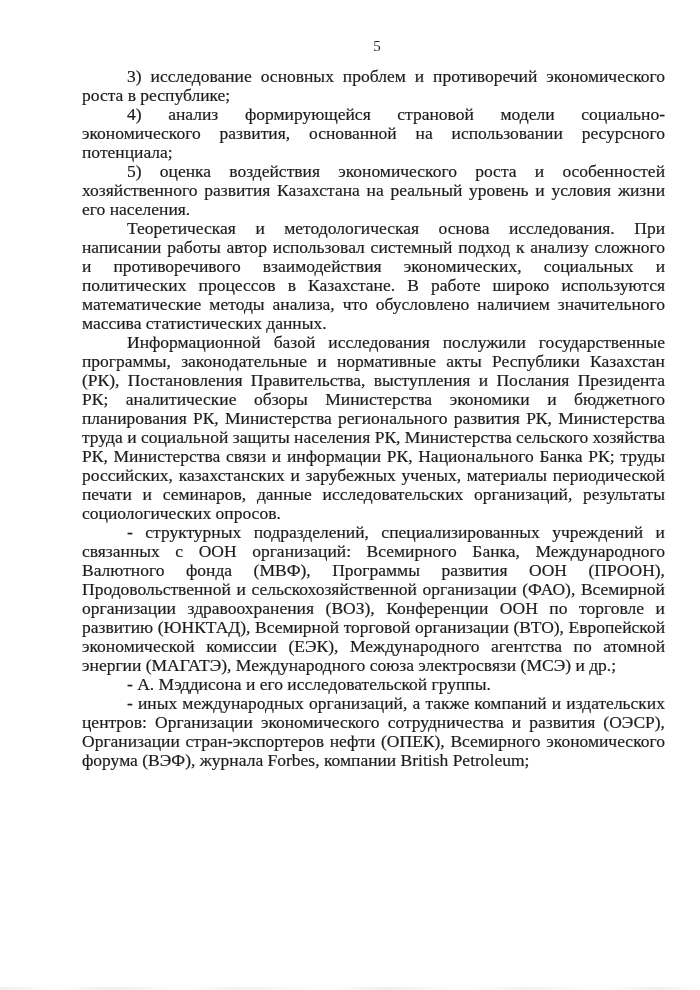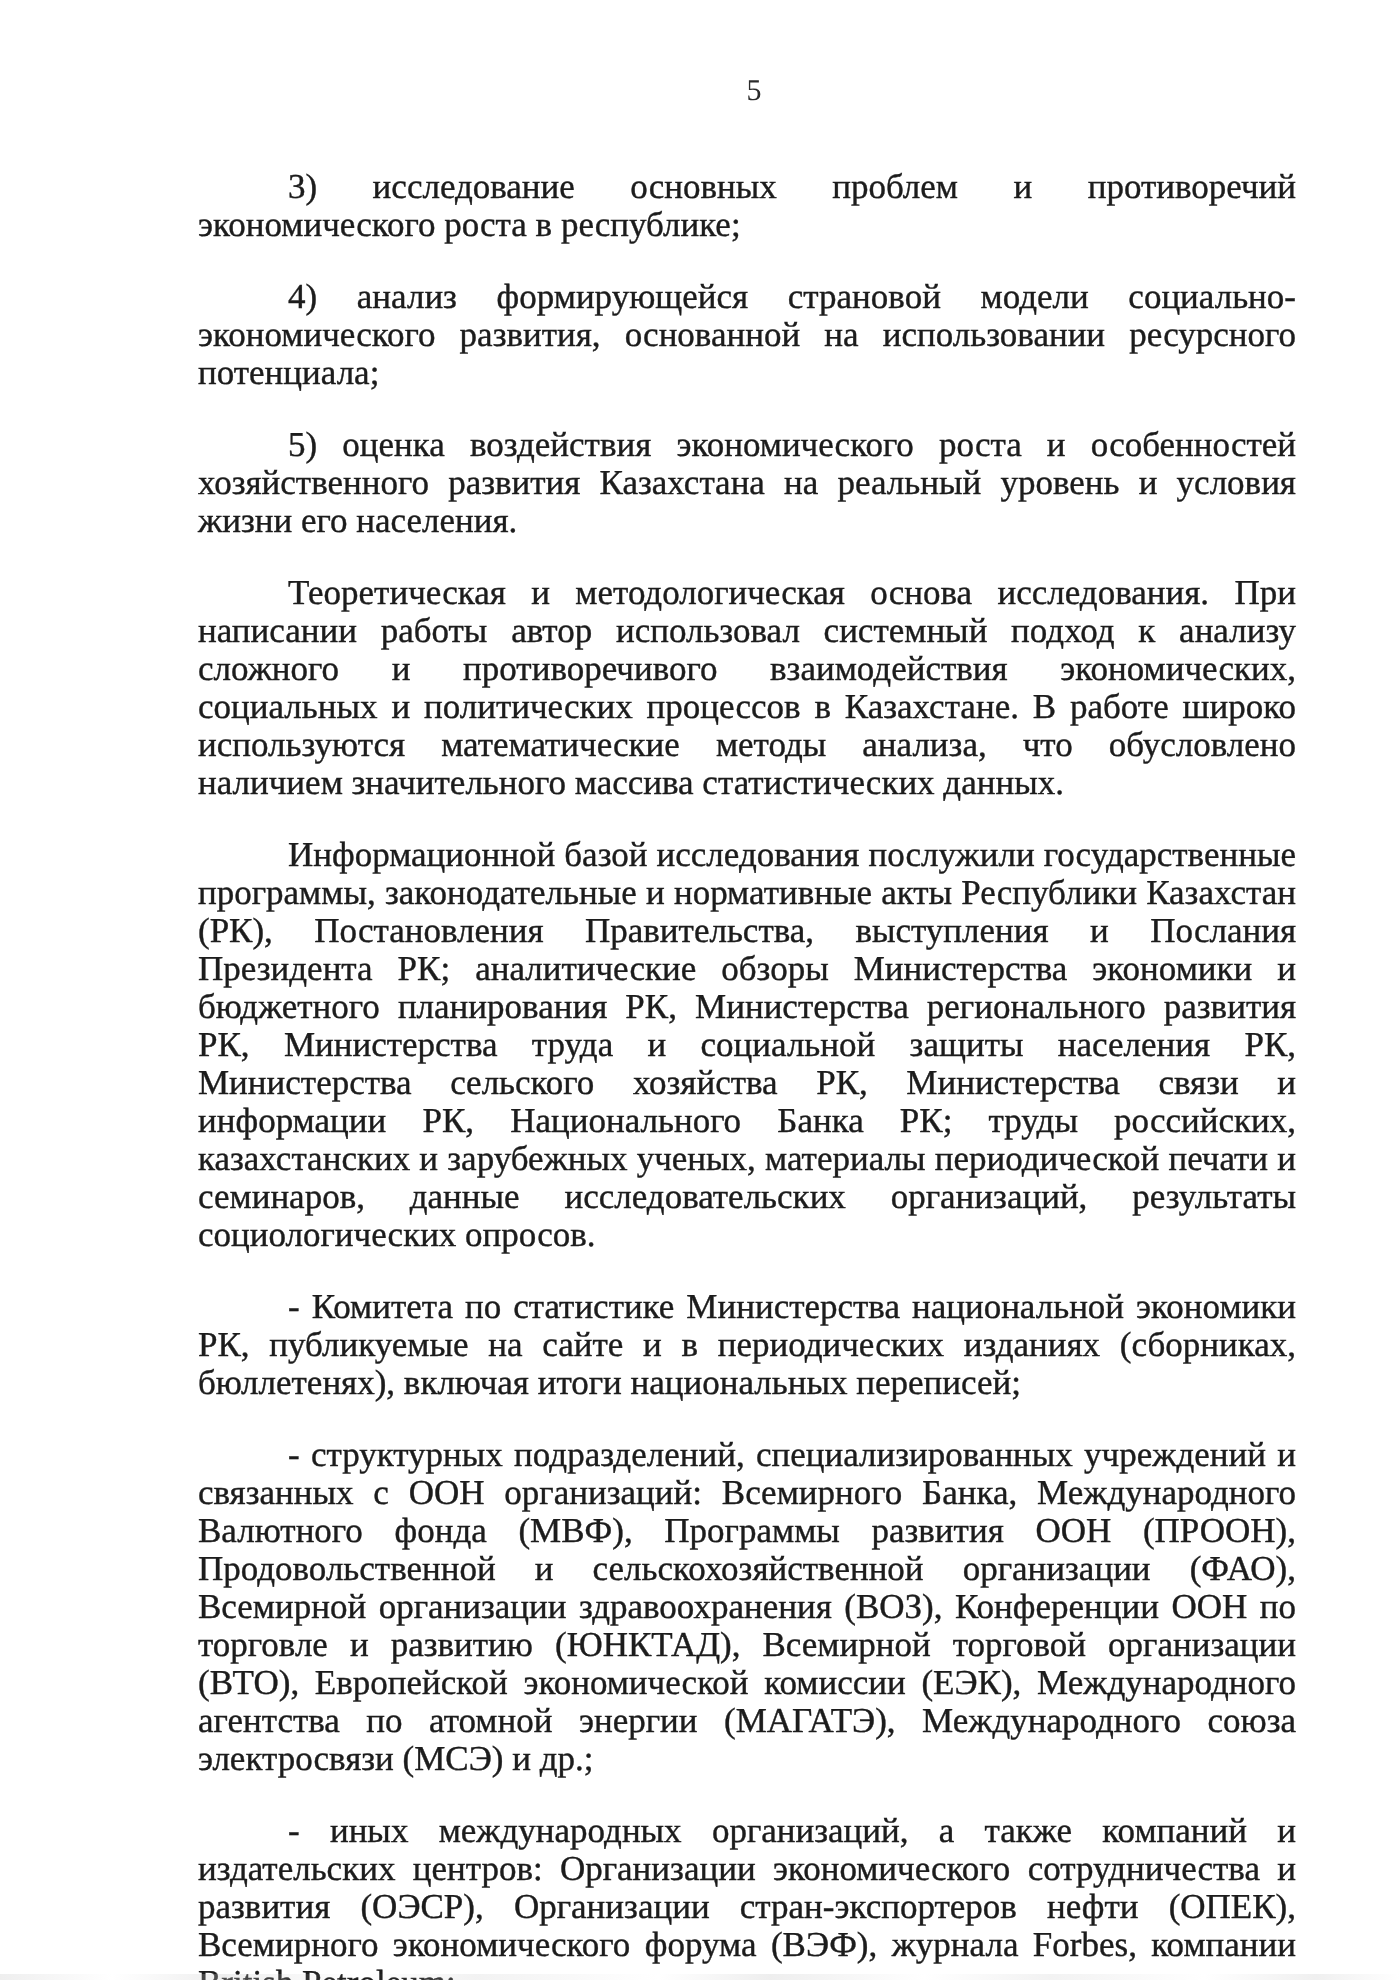--- a/index.html
+++ b/index.html
@@ -31,21 +31,21 @@
     top: 67px;
     left: 82px;
     width: 583px;
     font-size: 17.5px;
     line-height: 19px;
     text-align: justify;
     letter-spacing: 0px;
     -webkit-text-stroke: 0.2px #1c1c1c; 
   }
   .text-block p {
-    margin: 17px;
+    margin: 0;
     padding: 0;
     text-indent: 45px;
   }
   .lead-bold {
     font-weight: normal;
   }
   .scan-edge {
     position: absolute;
     left: 0;
     bottom: 0;
@@ -73,26 +73,25 @@
 
     <p>4) анализ формирующейся страновой модели социально-экономического развития, основанной на использовании ресурсного потенциала;</p>
 
     <p>5) оценка воздействия экономического роста и особенностей хозяйственного развития Казахстана на реальный уровень и условия жизни его населения.</p>
 
     <p><span class="lead-bold">Теоретическая и методологическая основа исследования.</span><span> При написании работы автор использовал системный подход к анализу сложного и противоречивого взаимодействия экономических, социальных и политических процессов в Казахстане. В работе широко используются математические методы анализа, что обусловлено наличием значительного массива статистических данных.</span></p>
 
     <p>Информационной базой исследования послужили государственные программы, законодательные и нормативные акты Республики Казахстан (РК), Постановления Правительства, выступления и Послания Президента РК; аналитические обзоры Министерства экономики и бюджетного планирования РК, Министерства регионального развития РК, Министерства труда и социальной защиты населения РК, Министерства сельского хозяйства РК, Министерства связи и информации РК, Национального Банка РК; труды российских, казахстанских и зарубежных ученых, материалы периодической печати и семинаров, данные исследовательских организаций, результаты социологических опросов.</p>
 
 
-    <p>- Комитета по статистике Министерства национальной экономики РК, публикуемые на сайте и в периодических изданиях (сборниках, бюллетенях), включая итоги национальных переписей;</p>
 
 
     <p>- структурных подразделений, специализированных учреждений и связанных с ООН организаций: Всемирного Банка, Международного Валютного фонда (МВФ), Программы развития ООН (ПРООН), Продовольственной и сельскохозяйственной организации (ФАО), Всемирной организации здравоохранения (ВОЗ), Конференции ООН по торговле и развитию (ЮНКТАД), Всемирной торговой организации (ВТО), Европейской экономической комиссии (ЕЭК), Международного агентства по атомной энергии (МАГАТЭ), Международного союза электросвязи (МСЭ) и др.;</p>
 
+    <p>- А. Мэддисона и его исследовательской группы.</p>
+
     <p>- иных международных организаций, а также компаний и издательских центров: Организации экономического сотрудничества и развития (ОЭСР), Организации стран-экспортеров нефти (ОПЕК), Всемирного экономического форума (ВЭФ), журнала Forbes, компании British Petroleum;</p>
-
-    <p>- А. Мэддисона и его исследовательской группы.</p>
 
   </div>
 
   <div class="scan-edge"></div>
 
 </div>
 
 </body></html>

